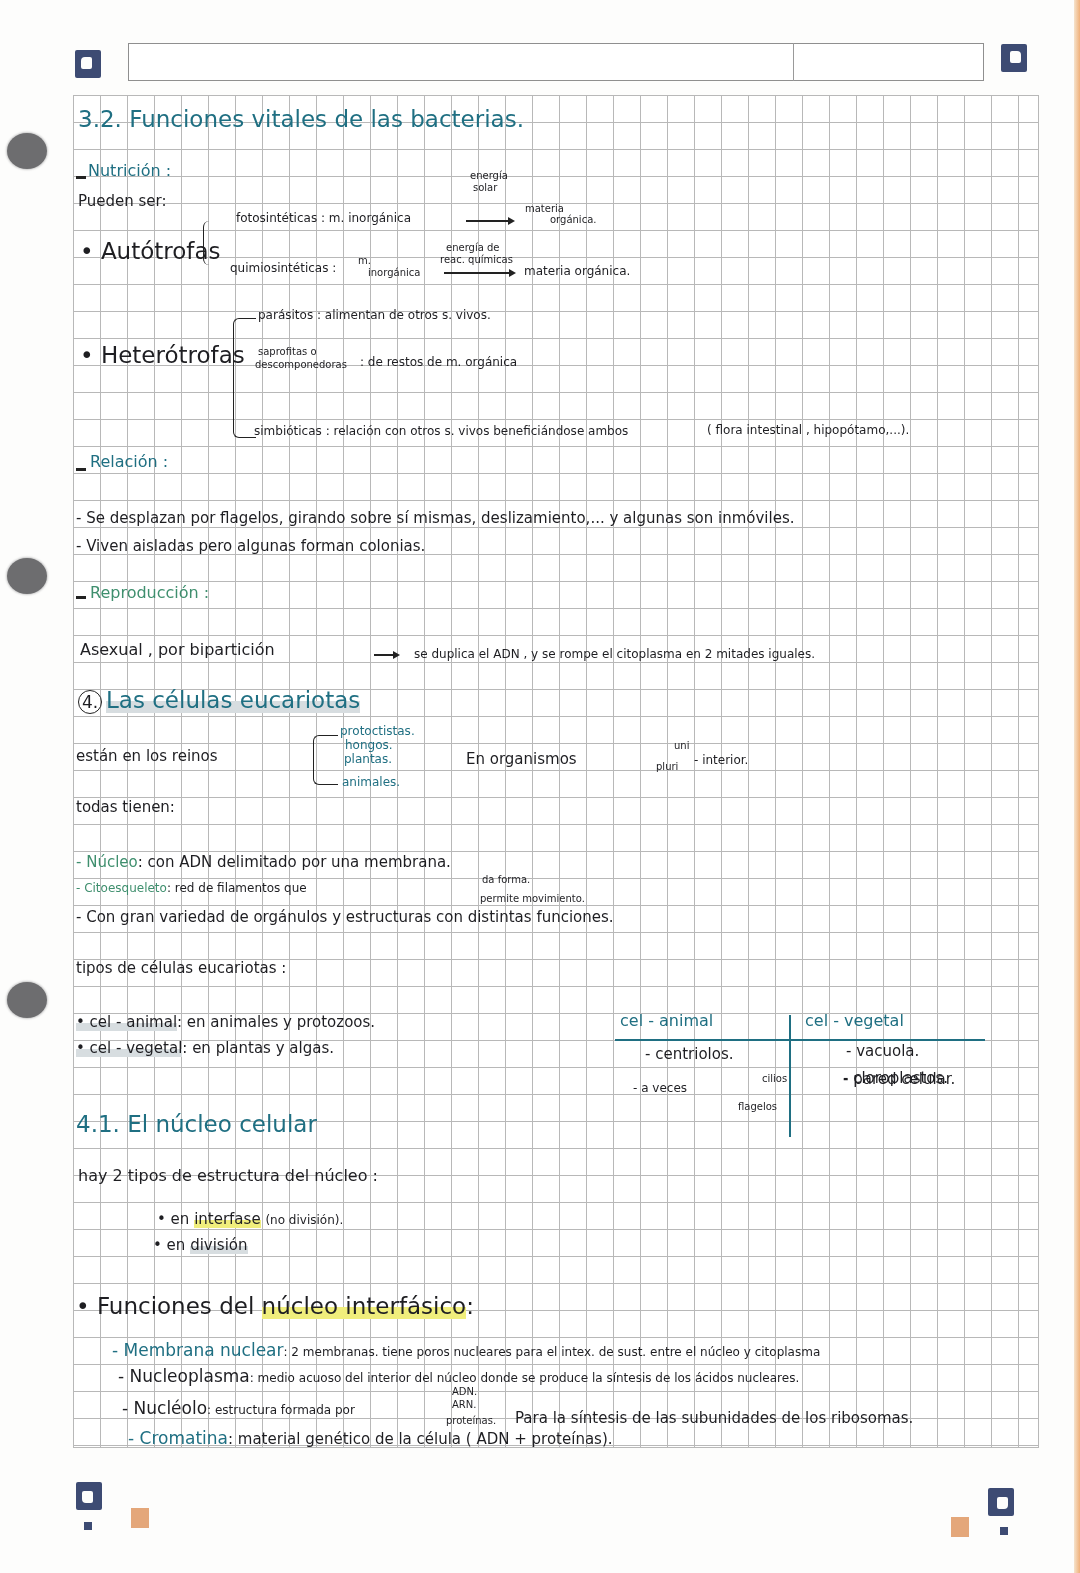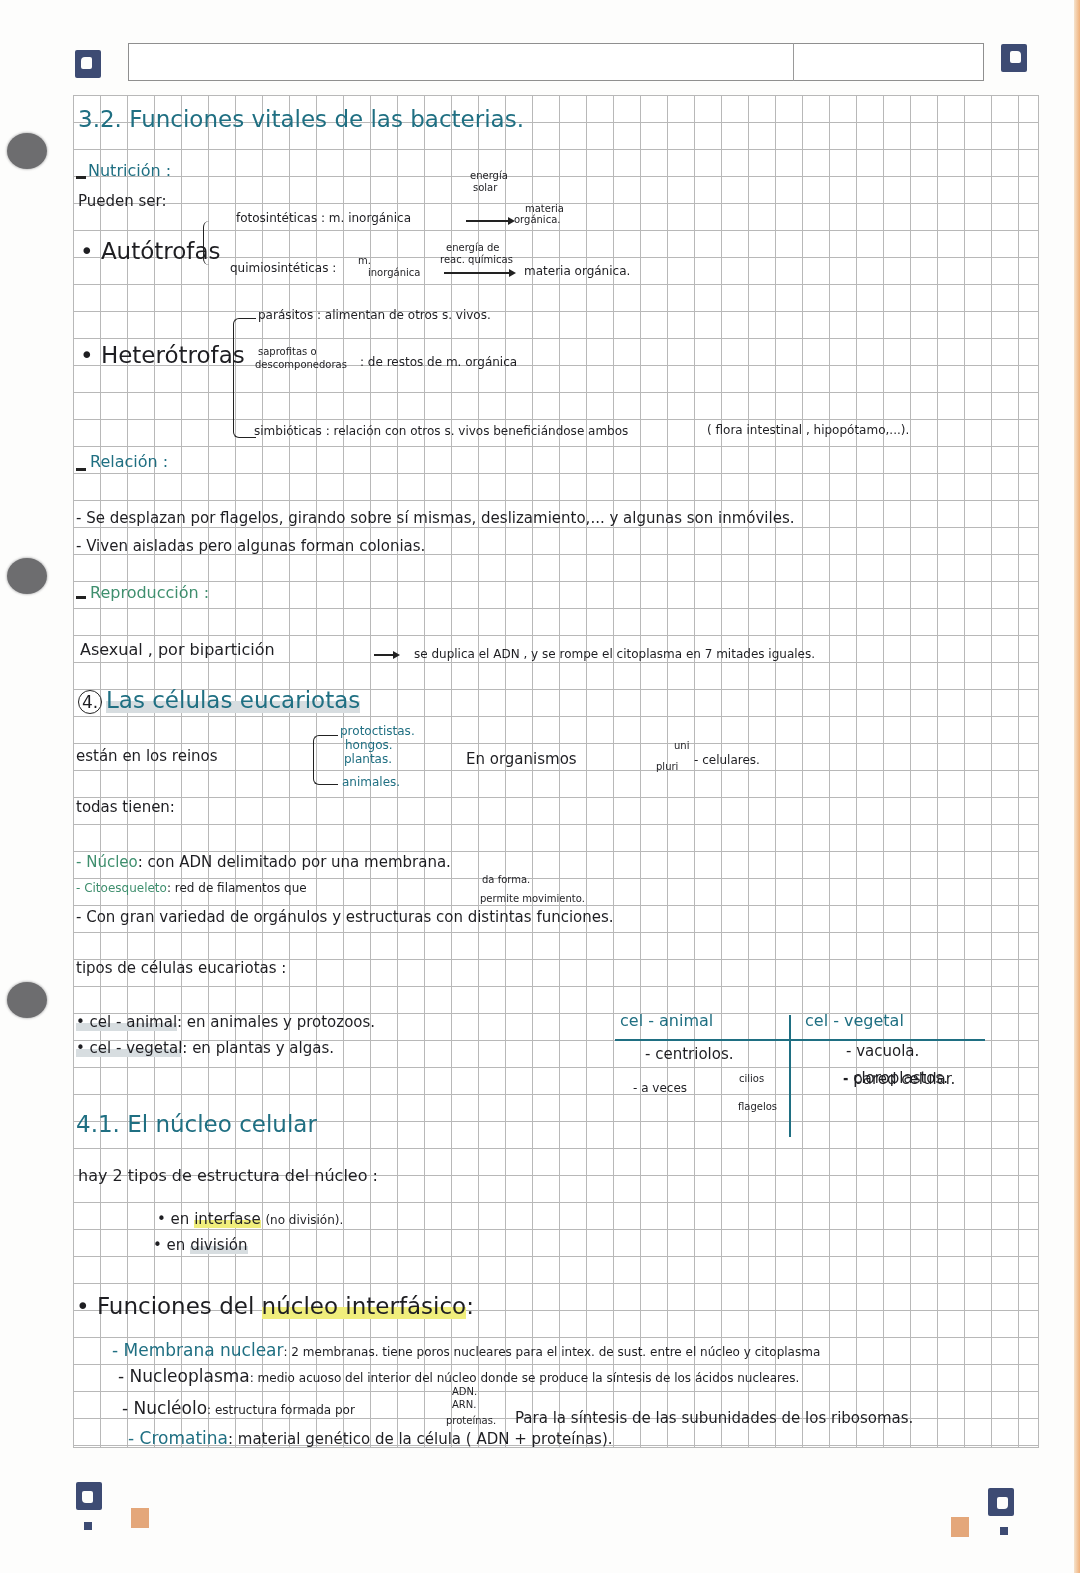--- a/index.html
+++ b/index.html
@@ -111,21 +111,21 @@
 <div class="t hw teal big" style="left:88px;top:163px">Nutrición :</div>
 <div class="t hw med" style="left:78px;top:194px">Pueden ser:</div>
 
 <div class="t hw xl" style="left:80px;top:240px">• Autótrofas</div>
 <div class="brace" style="left:203px;top:221px;width:28px;height:44px;border-right:none;border-top:none;border-bottom:none;transform:skewX(0deg)"></div>
 <div class="t hw small" style="left:236px;top:212px">fotosintéticas : m. inorgánica</div>
 <div class="t hw tiny" style="left:470px;top:171px">energía</div>
 <div class="t hw tiny" style="left:473px;top:183px">solar</div>
 <div class="arrow" style="left:466px;top:220px;width:45px"></div>
 <div class="t hw tiny" style="left:525px;top:204px">materia</div>
-<div class="t hw tiny" style="left:514px;top:215px">orgánica.</div>
+<div class="t hw tiny" style="left:550px;top:215px">orgánica.</div>
 
 <div class="t hw small" style="left:230px;top:262px">quimiosintéticas :</div>
 <div class="t hw tiny" style="left:358px;top:256px">m.</div>
 <div class="t hw tiny" style="left:368px;top:268px">inorgánica</div>
 <div class="t hw tiny" style="left:446px;top:243px">energía de</div>
 <div class="t hw tiny" style="left:440px;top:255px">reac. químicas</div>
 <div class="arrow" style="left:444px;top:272px;width:68px"></div>
 <div class="t hw small" style="left:524px;top:265px">materia orgánica.</div>
 
 <div class="t hw xl" style="left:80px;top:344px">• Heterótrofas</div>
@@ -139,58 +139,58 @@
 
 <div class="dash" style="left:76px;top:468px"></div>
 <div class="t hw teal big" style="left:90px;top:454px">Relación :</div>
 <div class="t hw med" style="left:76px;top:511px">- Se desplazan por flagelos, girando sobre sí mismas, deslizamiento,... y algunas son inmóviles.</div>
 <div class="t hw med" style="left:76px;top:539px">- Viven aisladas pero algunas forman colonias.</div>
 
 <div class="dash" style="left:76px;top:596px"></div>
 <div class="t hw green big" style="left:90px;top:585px">Reproducción :</div>
 <div class="t hw big" style="left:80px;top:642px">Asexual , por bipartición</div>
 <div class="arrow" style="left:374px;top:654px;width:22px"></div>
-<div class="t hw small" style="left:414px;top:648px">se duplica el ADN , y se rompe el citoplasma en 7 mitades iguales.</div>
+<div class="t hw small" style="left:414px;top:648px">se duplica el ADN , y se rompe el citoplasma en 2 mitades iguales.</div>
 
 <div class="t hw xl teal" style="left:78px;top:689px">
   <span class="circled" style="color:#1e1e22">4.</span><span class="hl-grey">Las células eucariotas</span>
 </div>
 
 <div class="t hw med" style="left:76px;top:749px">están en los reinos</div>
 <div class="brace" style="left:313px;top:735px;width:24px;height:48px"></div>
 <div class="t hw small teal" style="left:340px;top:725px">protoctistas.</div>
 <div class="t hw small teal" style="left:345px;top:739px">hongos.</div>
 <div class="t hw small teal" style="left:344px;top:753px">plantas.</div>
 <div class="t hw small teal" style="left:342px;top:776px">animales.</div>
 
 <div class="t hw med" style="left:466px;top:752px">En organismos</div>
 <div class="t hw tiny" style="left:674px;top:741px">uni</div>
 <div class="t hw tiny" style="left:656px;top:762px">pluri</div>
-<div class="t hw small" style="left:694px;top:754px">- celulares.</div>
+<div class="t hw small" style="left:694px;top:754px">- interior.</div>
 
 <div class="t hw med" style="left:76px;top:800px">todas tienen:</div>
 
 <div class="t hw med" style="left:76px;top:855px"><span class="green">- Núcleo</span><span>: con ADN delimitado por una membrana.</span></div>
 <div class="t hw small" style="left:76px;top:882px"><span class="green">- Citoesqueleto</span><span>: red de filamentos que</span></div>
 <div class="t hw tiny" style="left:482px;top:875px">da forma.</div>
 <div class="t hw tiny" style="left:480px;top:894px">permite movimiento.</div>
 <div class="t hw med" style="left:76px;top:910px">- Con gran variedad de orgánulos y estructuras con distintas funciones.</div>
 
 <div class="t hw med" style="left:76px;top:961px">tipos de células eucariotas :</div>
 
 <div class="t hw med" style="left:76px;top:1015px"><span class="hl-grey">• cel - animal</span><span>: en animales y protozoos.</span></div>
 <div class="t hw med" style="left:76px;top:1041px"><span class="hl-grey">• cel - vegetal</span><span>: en plantas y algas.</span></div>
 
 <div class="t hw big teal" style="left:620px;top:1013px">cel - animal</div>
 <div class="t hw big teal" style="left:805px;top:1013px">cel - vegetal</div>
 <div class="table-hline"></div>
 <div class="table-vline"></div>
 <div class="t hw med" style="left:645px;top:1047px">- centriolos.</div>
 <div class="t hw small" style="left:633px;top:1082px">- a veces</div>
-<div class="t hw tiny" style="left:739px;top:1074px">cilios</div>
+<div class="t hw tiny" style="left:762px;top:1074px">cilios</div>
 <div class="t hw tiny" style="left:738px;top:1102px">flagelos</div>
 <div class="t hw med" style="left:846px;top:1044px">- vacuola.</div>
 <div class="t hw med" style="left:843px;top:1072px">- pared celular.</div>
 <div class="t hw med" style="left:843px;top:1071px">- cloroplastos.</div>
 
 <div class="t hw xl teal" style="left:76px;top:1113px">4.1. El núcleo celular</div>
 <div class="t hw big" style="left:78px;top:1168px">hay 2 tipos de estructura del núcleo :</div>
 
 <div class="t hw med" style="left:157px;top:1212px"><span>• en</span> <span class="hl-yellow">interfase</span> <span class="small">(no división).</span></div>
 <div class="t hw med" style="left:153px;top:1238px"><span>• en</span> <span class="hl-grey">división</span></div>

